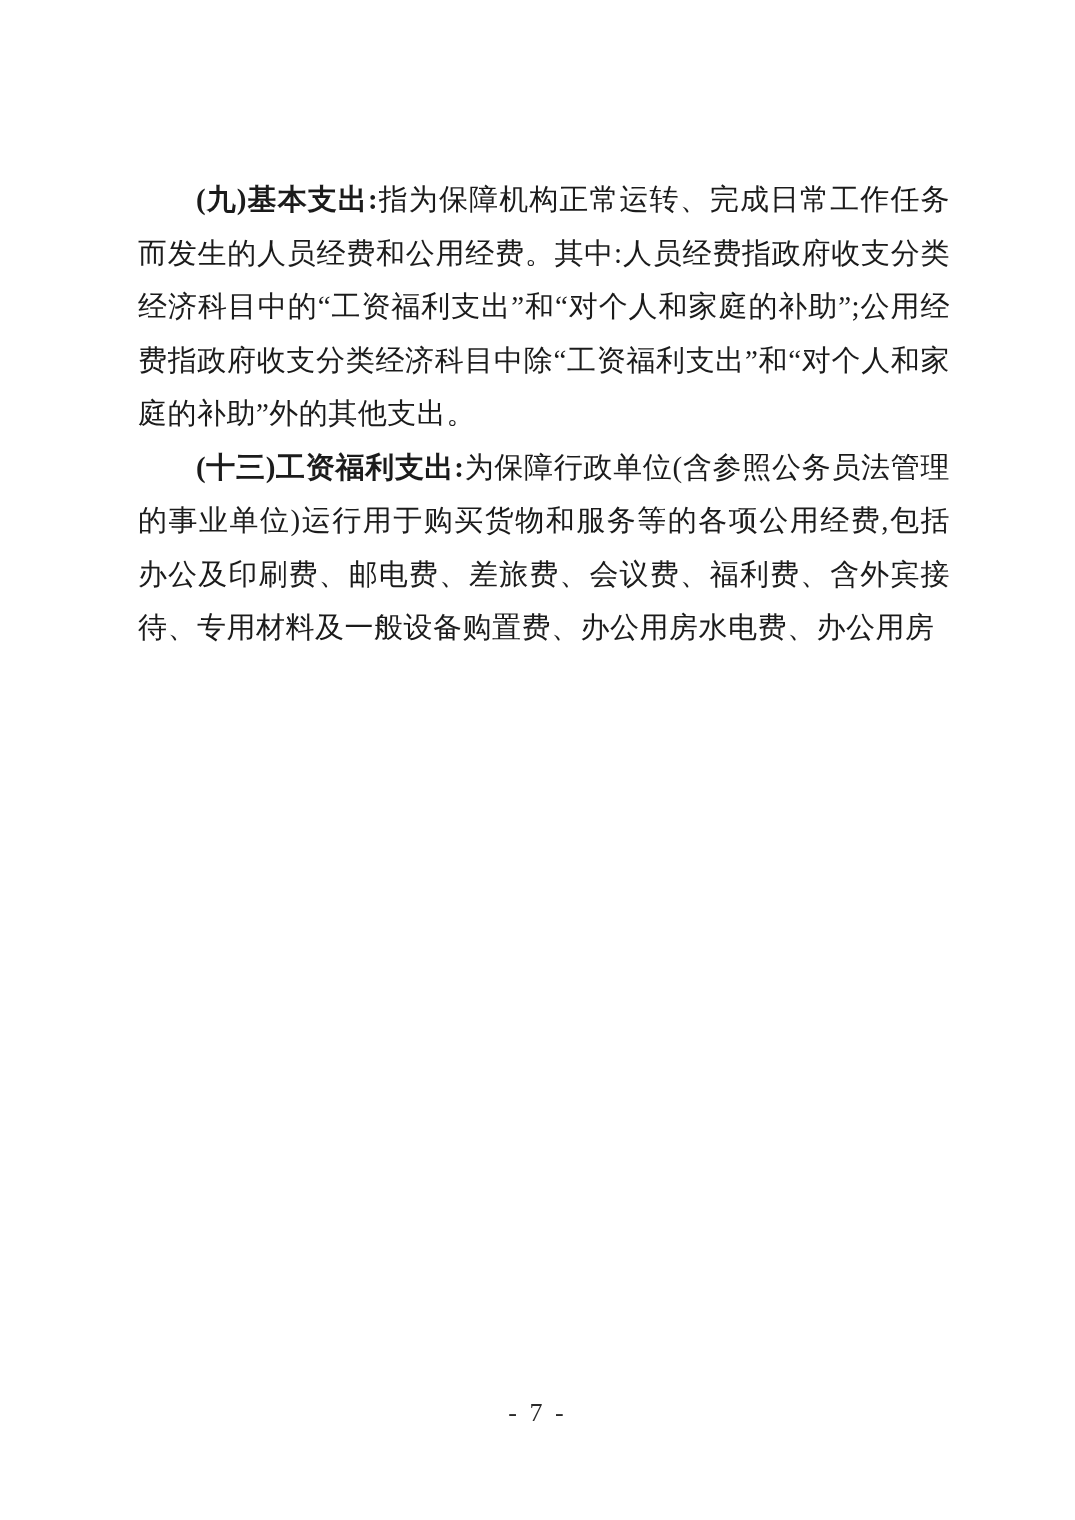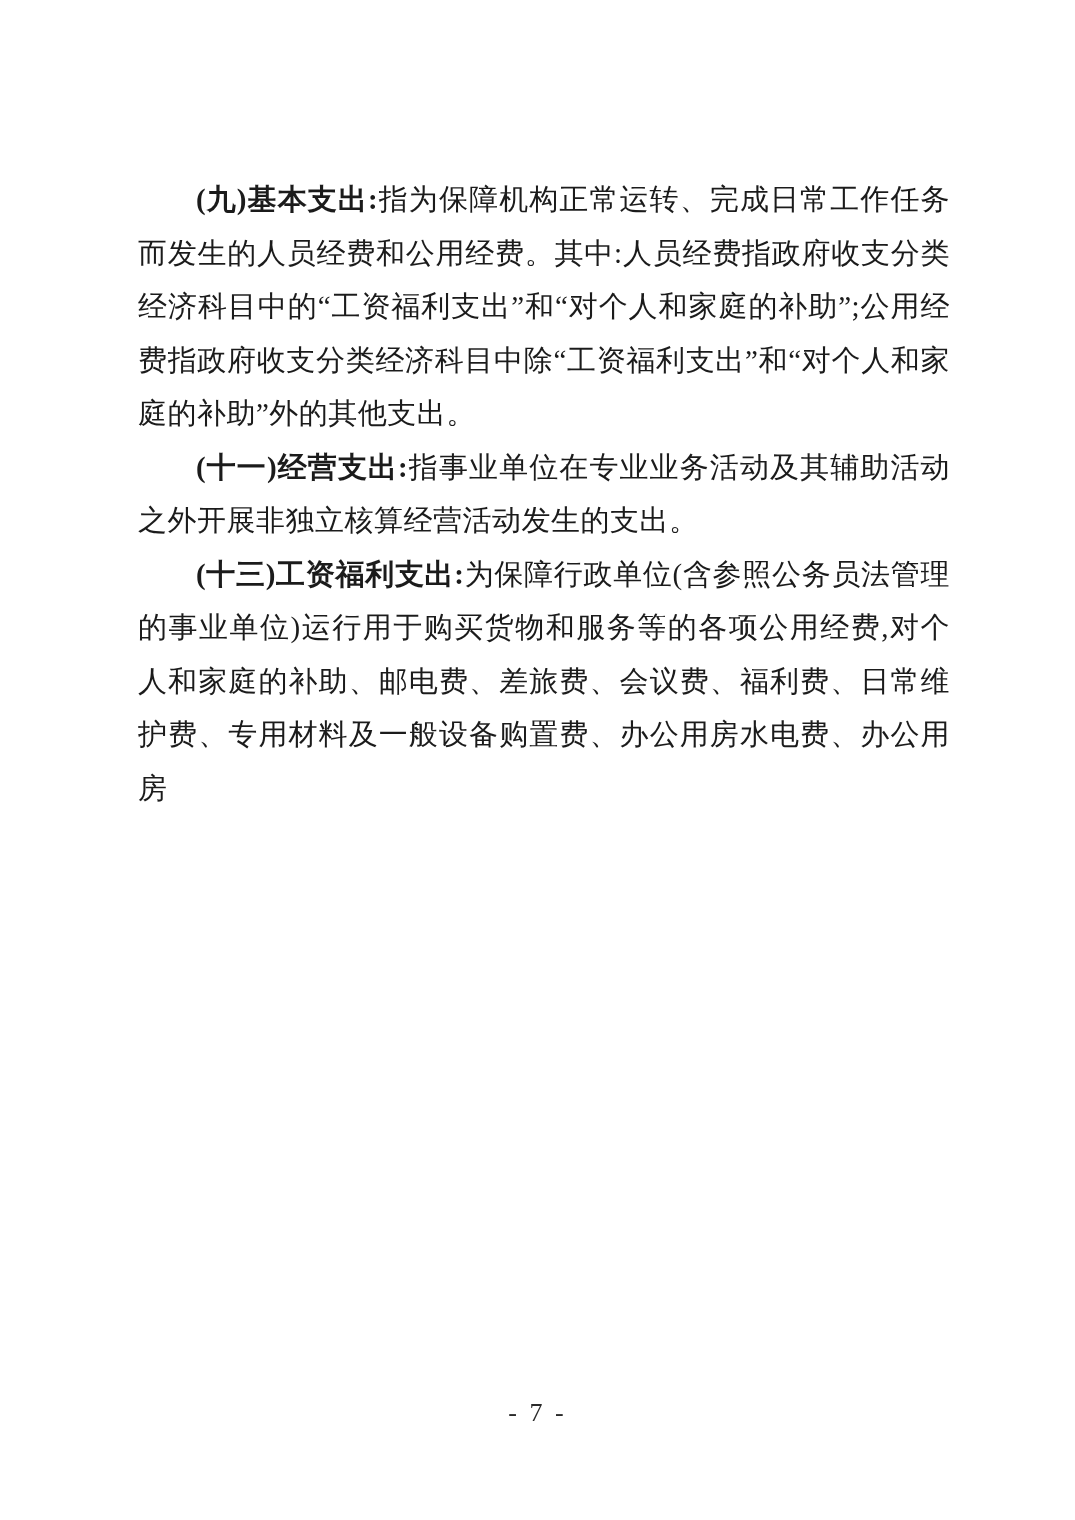--- a/index.html
+++ b/index.html
@@ -56,21 +56,20 @@
 </style>
 </head>
 <body>
 
 <div class="page">
   <div class="content">
 
     <p class="para"><span class="para-label">(九)基本支出:</span><span>指为保障机构正常运转、完成日常工作任务而发生的人员经费和公用经费。其中:人员经费指政府收支分类经济科目中的“工资福利支出”和“对个人和家庭的补助”;公用经费指政府收支分类经济科目中除“工资福利支出”和“对个人和家庭的补助”外的其他支出。</span></p>
 
 
-    <p class="para"><span class="para-label">(十一)经营支出:</span><span>指事业单位在专业业务活动及其辅助活动之外开展非独立核算经营活动发生的支出。</span></p>
 
 
-    <p class="para"><span class="para-label">(十三)工资福利支出:</span><span>为保障行政单位(含参照公务员法管理的事业单位)运行用于购买货物和服务等的各项公用经费,对个人和家庭的补助、邮电费、差旅费、会议费、福利费、日常维护费、专用材料及一般设备购置费、办公用房水电费、办公用房</span></p>
+    <p class="para"><span class="para-label">(十三)工资福利支出:</span><span>为保障行政单位(含参照公务员法管理的事业单位)运行用于购买货物和服务等的各项公用经费,包括办公及印刷费、邮电费、差旅费、会议费、福利费、含外宾接待、专用材料及一般设备购置费、办公用房水电费、办公用房</span></p>
 
   </div>
 
   <div class="footer">- 7 -</div>
 </div>
 
 </body></html>

